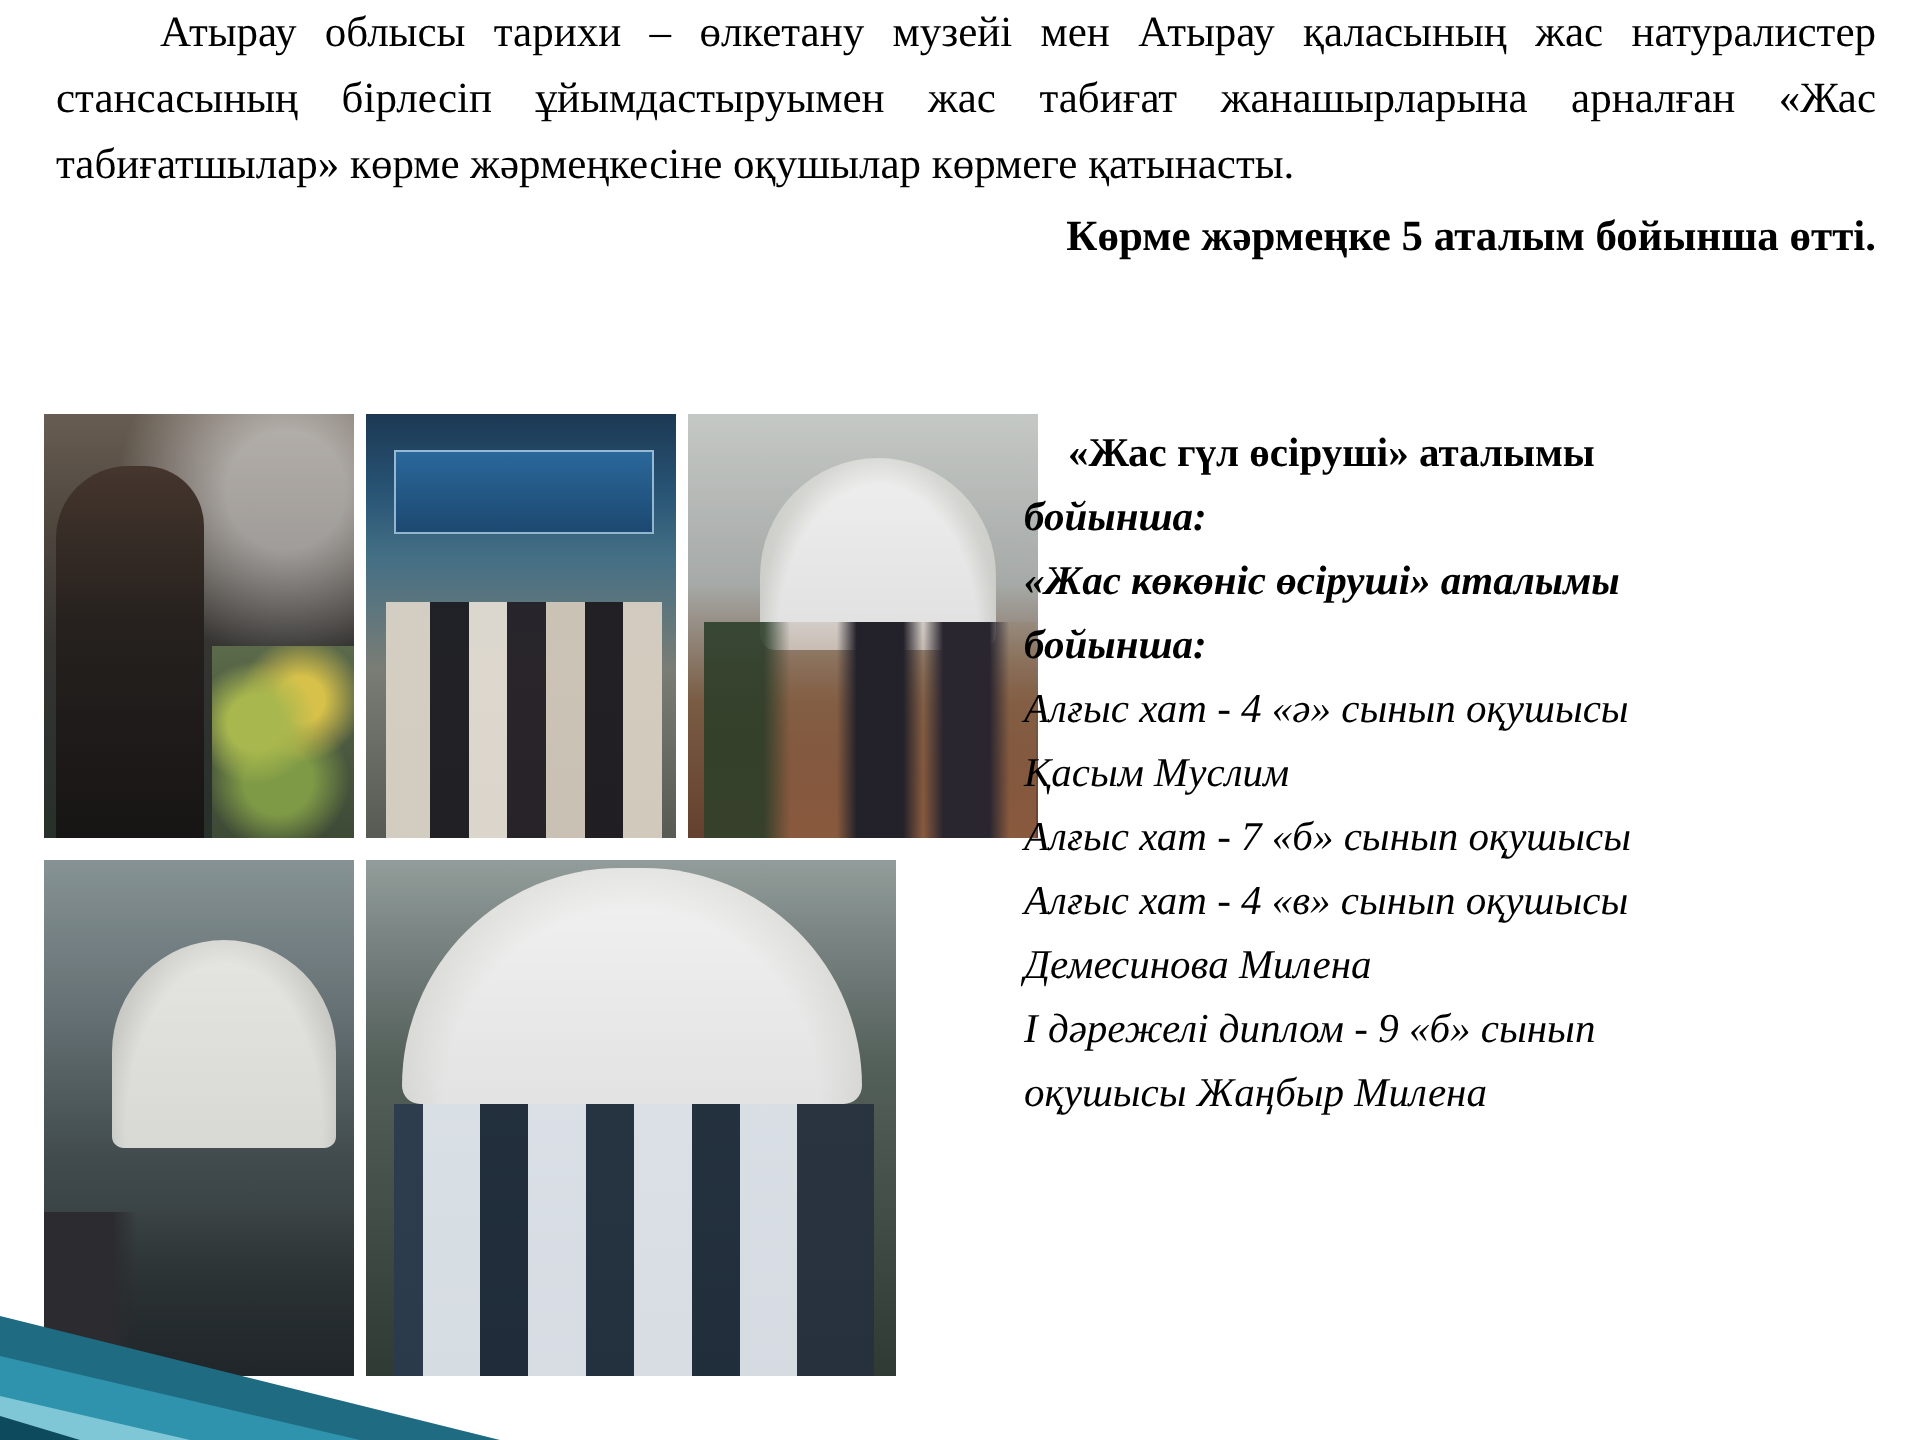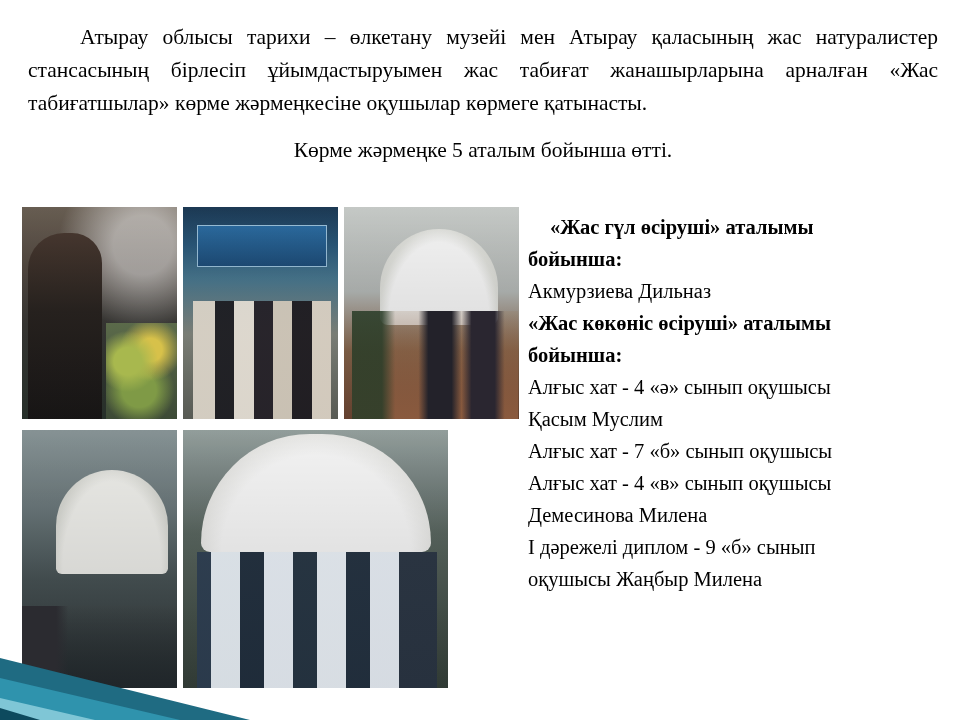--- a/index.html
+++ b/index.html
@@ -19,37 +19,38 @@
     width: 960px;
     height: 720px;
     background: #ffffff;
     overflow: hidden;
   }
 
   
   .intro {
     position: absolute;
     left: 28px;
-    top: 21px;
+    top: 0;
     width: 910px;
     font-size: 21.5px;
     line-height: 1.53;
     color: #000000;
     text-align: justify;
     text-justify: inter-word;
   }
   .intro p {
     margin: 0;
   }
   .intro p.first {
     text-indent: 52px;
   }
   .intro p.second {
-    text-align: center;
-    margin-top: 14px;
+    text-align: right;
+    margin-top: 3px;
+    font-weight: bold;
   }
 
   
   .photos {
     position: absolute;
     left: 22px;
     top: 207px;
     width: 500px;
   }
   .photo-row {
@@ -197,21 +198,21 @@
   .photo-shade {
     position: absolute;
     inset: 0;
     background: linear-gradient(180deg, rgba(0,0,0,0.05), rgba(0,0,0,0.18));
     pointer-events: none;
   }
 
   
   .award-text {
     position: absolute;
-    left: 528px;
+    left: 512px;
     top: 212px;
     width: 420px;
     font-size: 20.5px;
     line-height: 1.56;
     color: #000000;
   }
   .award-text p {
     margin: 0;
     text-align: justify;
     text-justify: inter-word;
@@ -220,20 +221,21 @@
     font-weight: bold;
   }
   .award-text p.indent {
     text-indent: 14px;
   }
   .award-text p.heading-first {
     text-indent: 22px;
   }
   .award-text p.plain {
     text-align: left;
+    font-style: italic;
   }
 
   
   .corner {
     position: absolute;
     left: 0;
     bottom: 0;
     width: 250px;
     height: 120px;
     pointer-events: none;
@@ -267,21 +269,20 @@
       </div>
       <div class="photo p5">
         <div class="photo-shade"></div>
       </div>
     </div>
   </div>
 
   <div class="award-text">
     <p class="bold heading-first">«Жас  гүл  өсіруші»  аталымы</p>
     <p class="bold plain">бойынша:</p>
-    <p class="plain">Акмурзиева  Дильназ</p>
     <p class="bold plain">«Жас көкөніс өсіруші»  аталымы</p>
     <p class="bold plain">бойынша:</p>
     <p class="plain">Алғыс хат   -   4 «ә» сынып оқушысы</p>
     <p class="plain">Қасым  Муслим</p>
     <p class="plain">Алғыс хат   -   7 «б» сынып оқушысы</p>
     <p class="plain">Алғыс хат   -   4 «в» сынып оқушысы</p>
     <p class="plain">Демесинова  Милена</p>
     <p class="plain">І дәрежелі  диплом -  9 «б»   сынып</p>
     <p class="plain">оқушысы Жаңбыр  Милена</p>
   </div>

